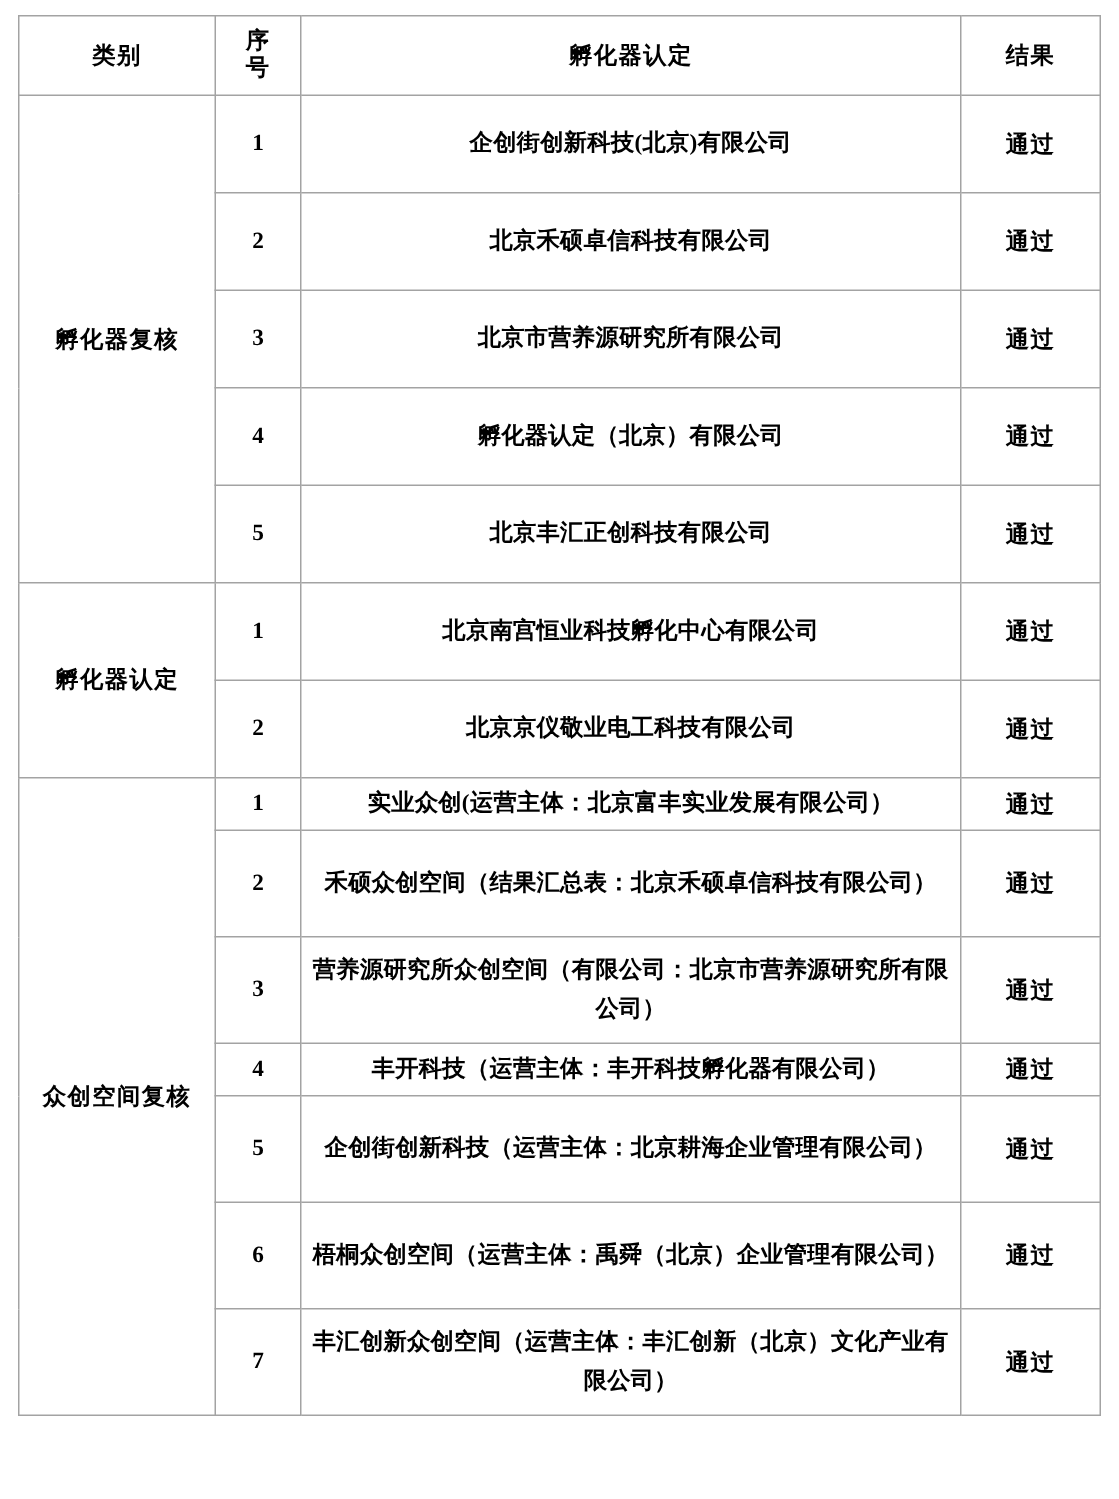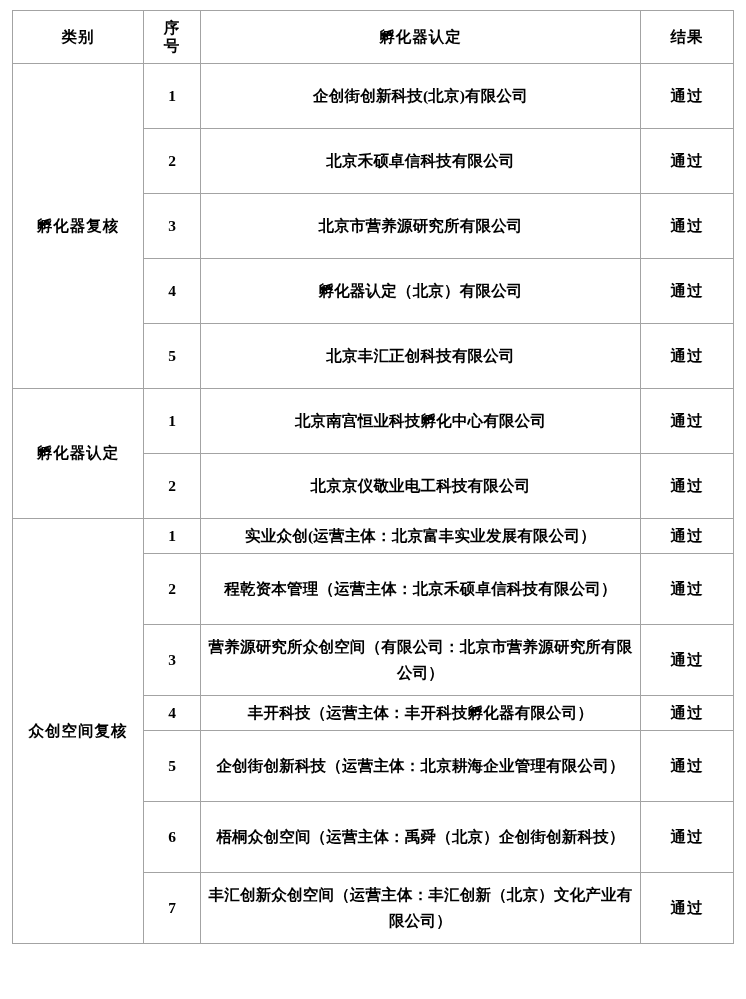--- a/index.html
+++ b/index.html
@@ -141,41 +141,41 @@
       </tr>
 
       <tr>
         <td class="cat-cell" rowspan="7">众创空间复核</td>
         <td class="idx-cell">1</td>
         <td class="name-cell">实业众创(运营主体：北京富丰实业发展有限公司）</td>
         <td class="res-cell">通过</td>
       </tr>
       <tr class="h-two">
         <td class="idx-cell">2</td>
-        <td class="name-cell">程乾资本管理（运营主体：北京禾硕卓信科技有限公司）</td>
+        <td class="name-cell">禾硕众创空间（结果汇总表：北京禾硕卓信科技有限公司）</td>
         <td class="res-cell">通过</td>
       </tr>
       <tr class="h-two">
         <td class="idx-cell">3</td>
         <td class="name-cell">营养源研究所众创空间（有限公司：北京市营养源研究所有限公司）</td>
         <td class="res-cell">通过</td>
       </tr>
       <tr>
         <td class="idx-cell">4</td>
         <td class="name-cell">丰开科技（运营主体：丰开科技孵化器有限公司）</td>
         <td class="res-cell">通过</td>
       </tr>
       <tr class="h-two">
         <td class="idx-cell">5</td>
         <td class="name-cell">企创街创新科技（运营主体：北京耕海企业管理有限公司）</td>
         <td class="res-cell">通过</td>
       </tr>
       <tr class="h-two">
         <td class="idx-cell">6</td>
-        <td class="name-cell">梧桐众创空间（运营主体：禹舜（北京）企创街创新科技）</td>
+        <td class="name-cell">梧桐众创空间（运营主体：禹舜（北京）企业管理有限公司）</td>
         <td class="res-cell">通过</td>
       </tr>
       <tr class="h-two">
         <td class="idx-cell">7</td>
         <td class="name-cell">丰汇创新众创空间（运营主体：丰汇创新（北京）文化产业有限公司）</td>
         <td class="res-cell">通过</td>
       </tr>
 
     </tbody>
   </table>

